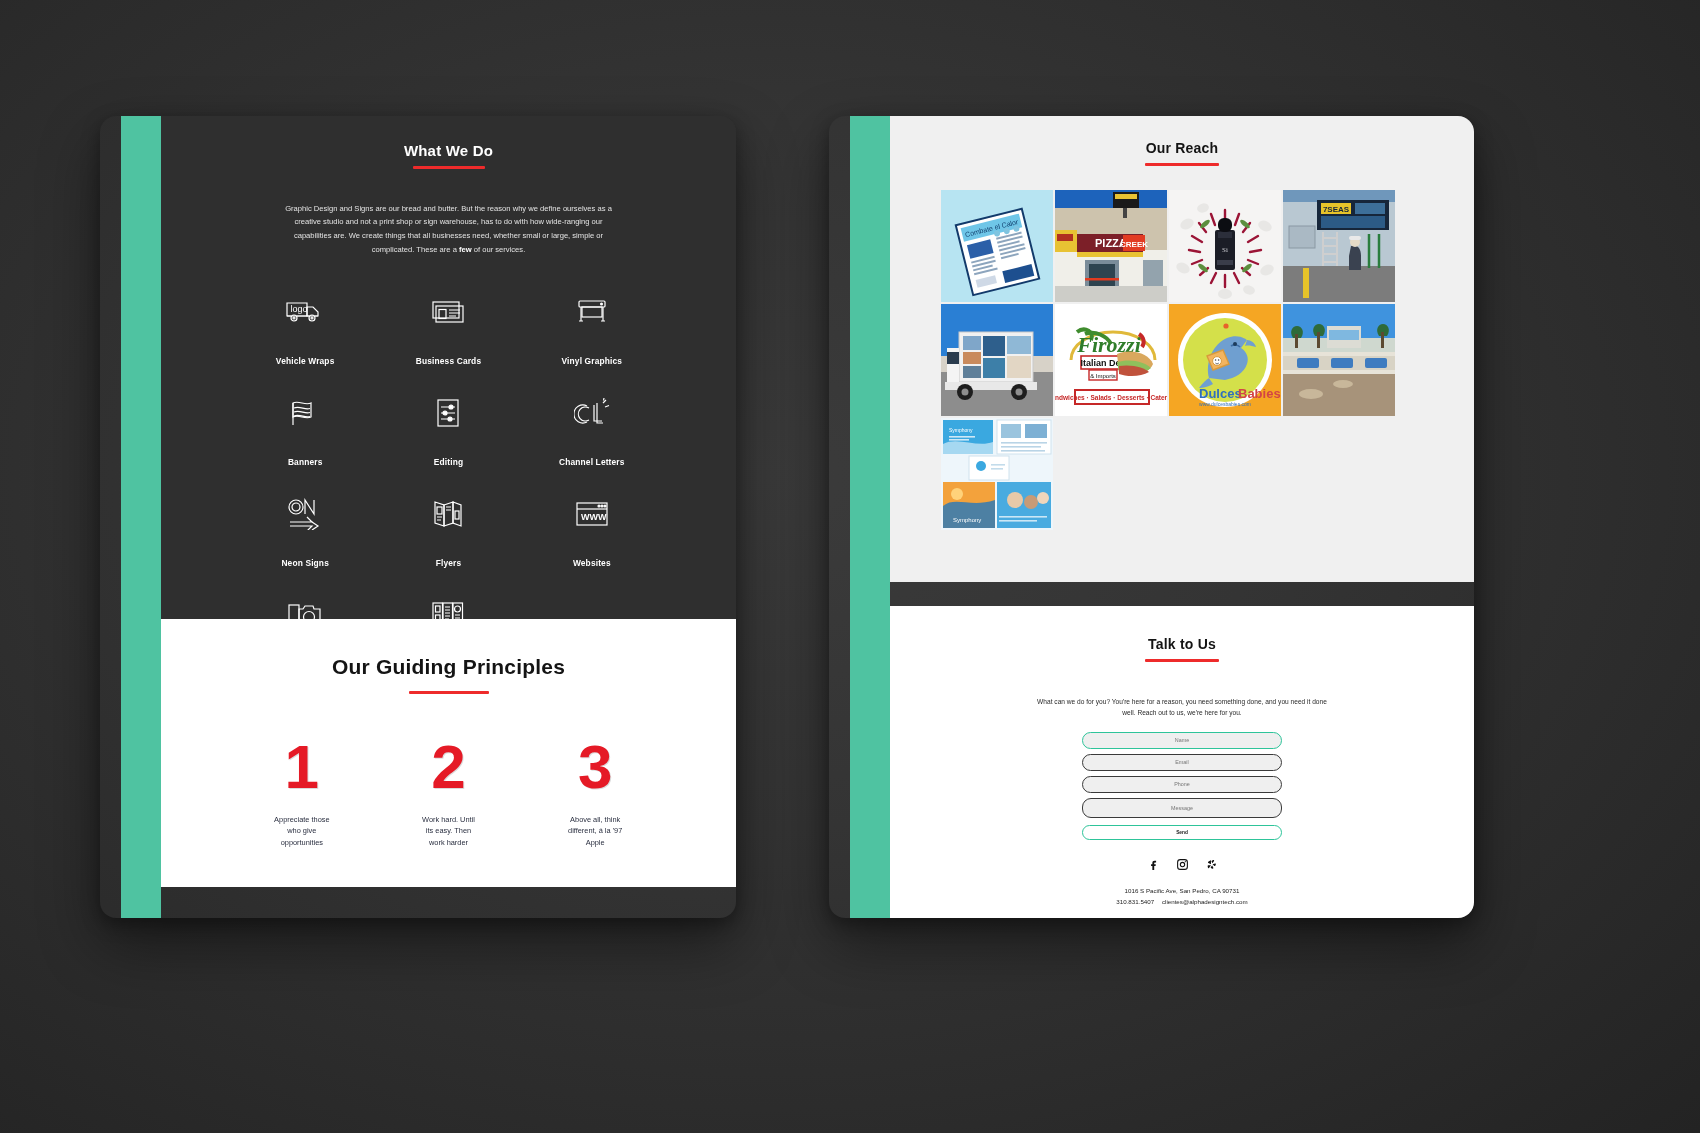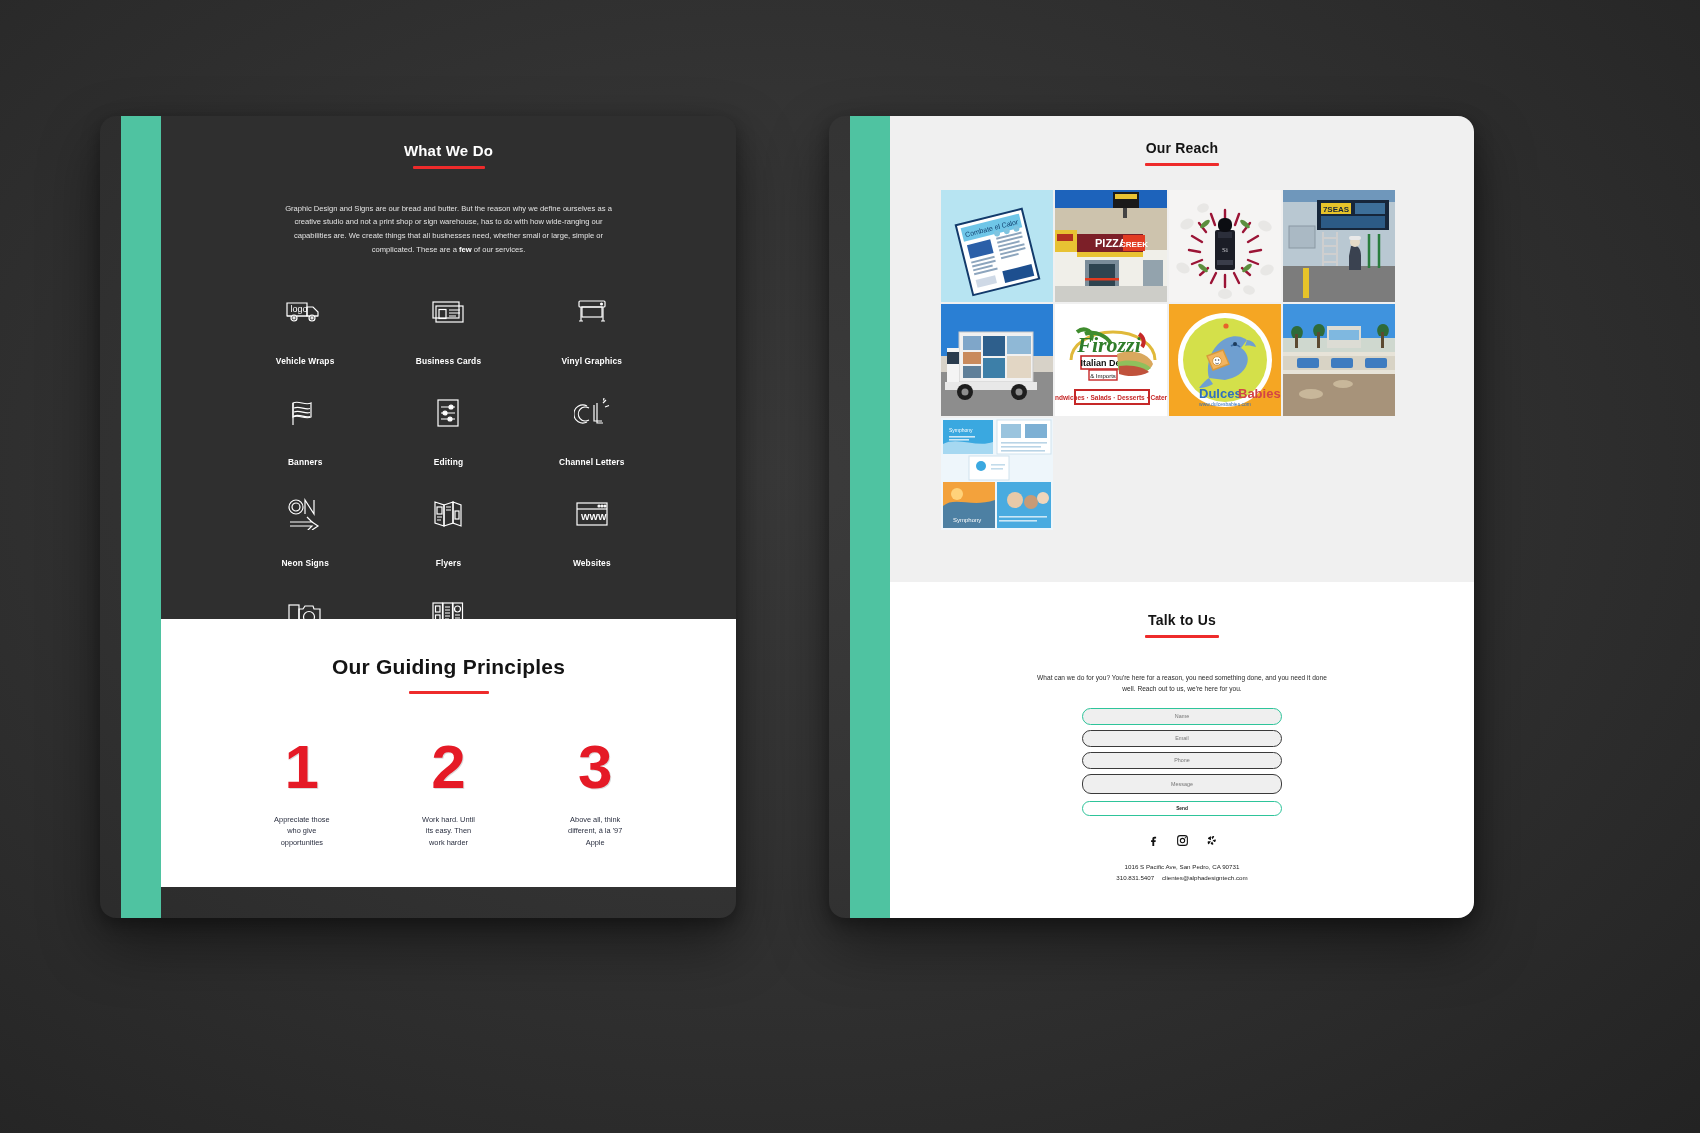--- a/index.html
+++ b/index.html
@@ -107,21 +107,21 @@
     position: absolute;
     left: 51px; top: 74px;
     width: 458px;
     display: grid;
     grid-template-columns: repeat(4, 112px);
     grid-template-rows: 112px 112px 112px;
     gap: 2px;
   }
   .tile { overflow: hidden; position: relative; }
 
-  .contact-section { background: #fff; height: 431px; position: relative; padding-top: 30px; }
+  .contact-section { background: #fff; height: 431px; position: relative; padding-top: 30px; margin-top: 24px; }
   .sec-title.talk-t { color: #141414; font-size: 14px; }
 
   .contact-copy {
     margin: 34px auto 0 auto;
     width: 290px;
     text-align: center;
     font-size: 6.6px;
     line-height: 1.7;
     color: #2a2a2a;
   }

